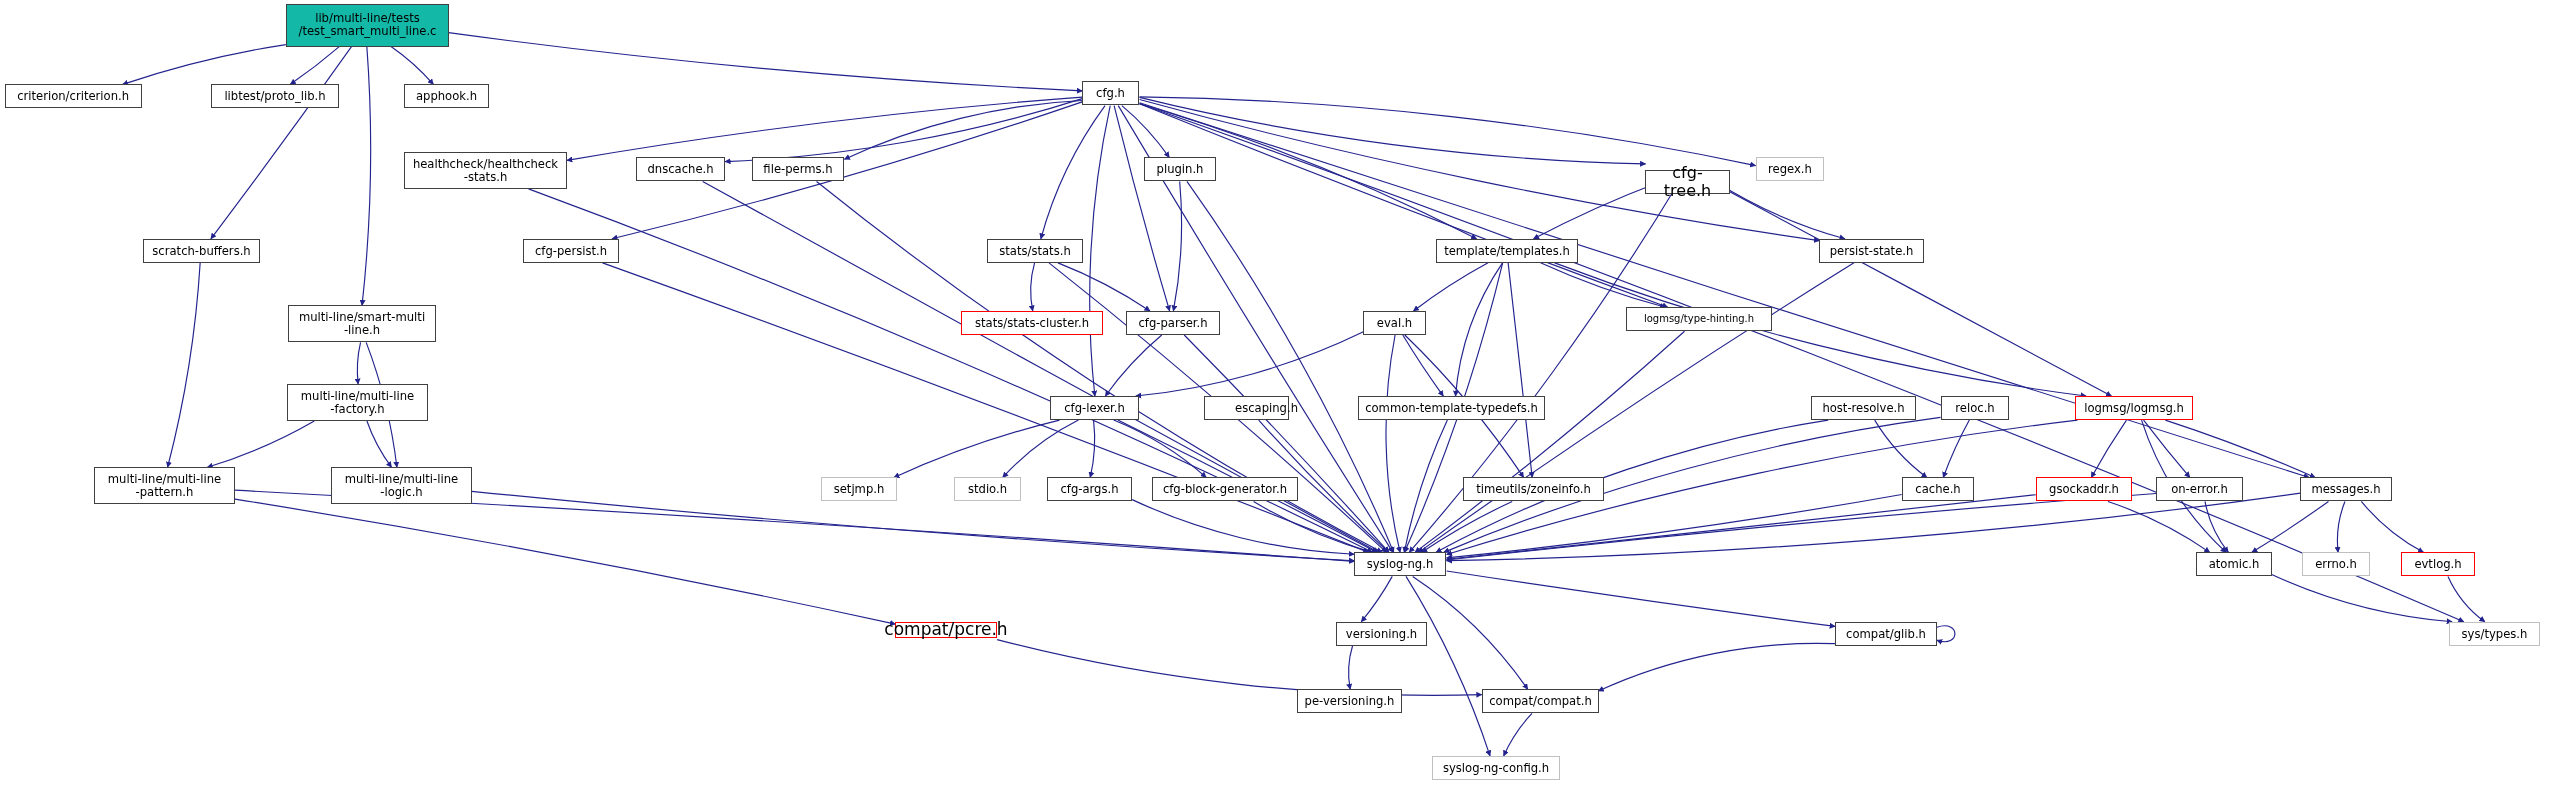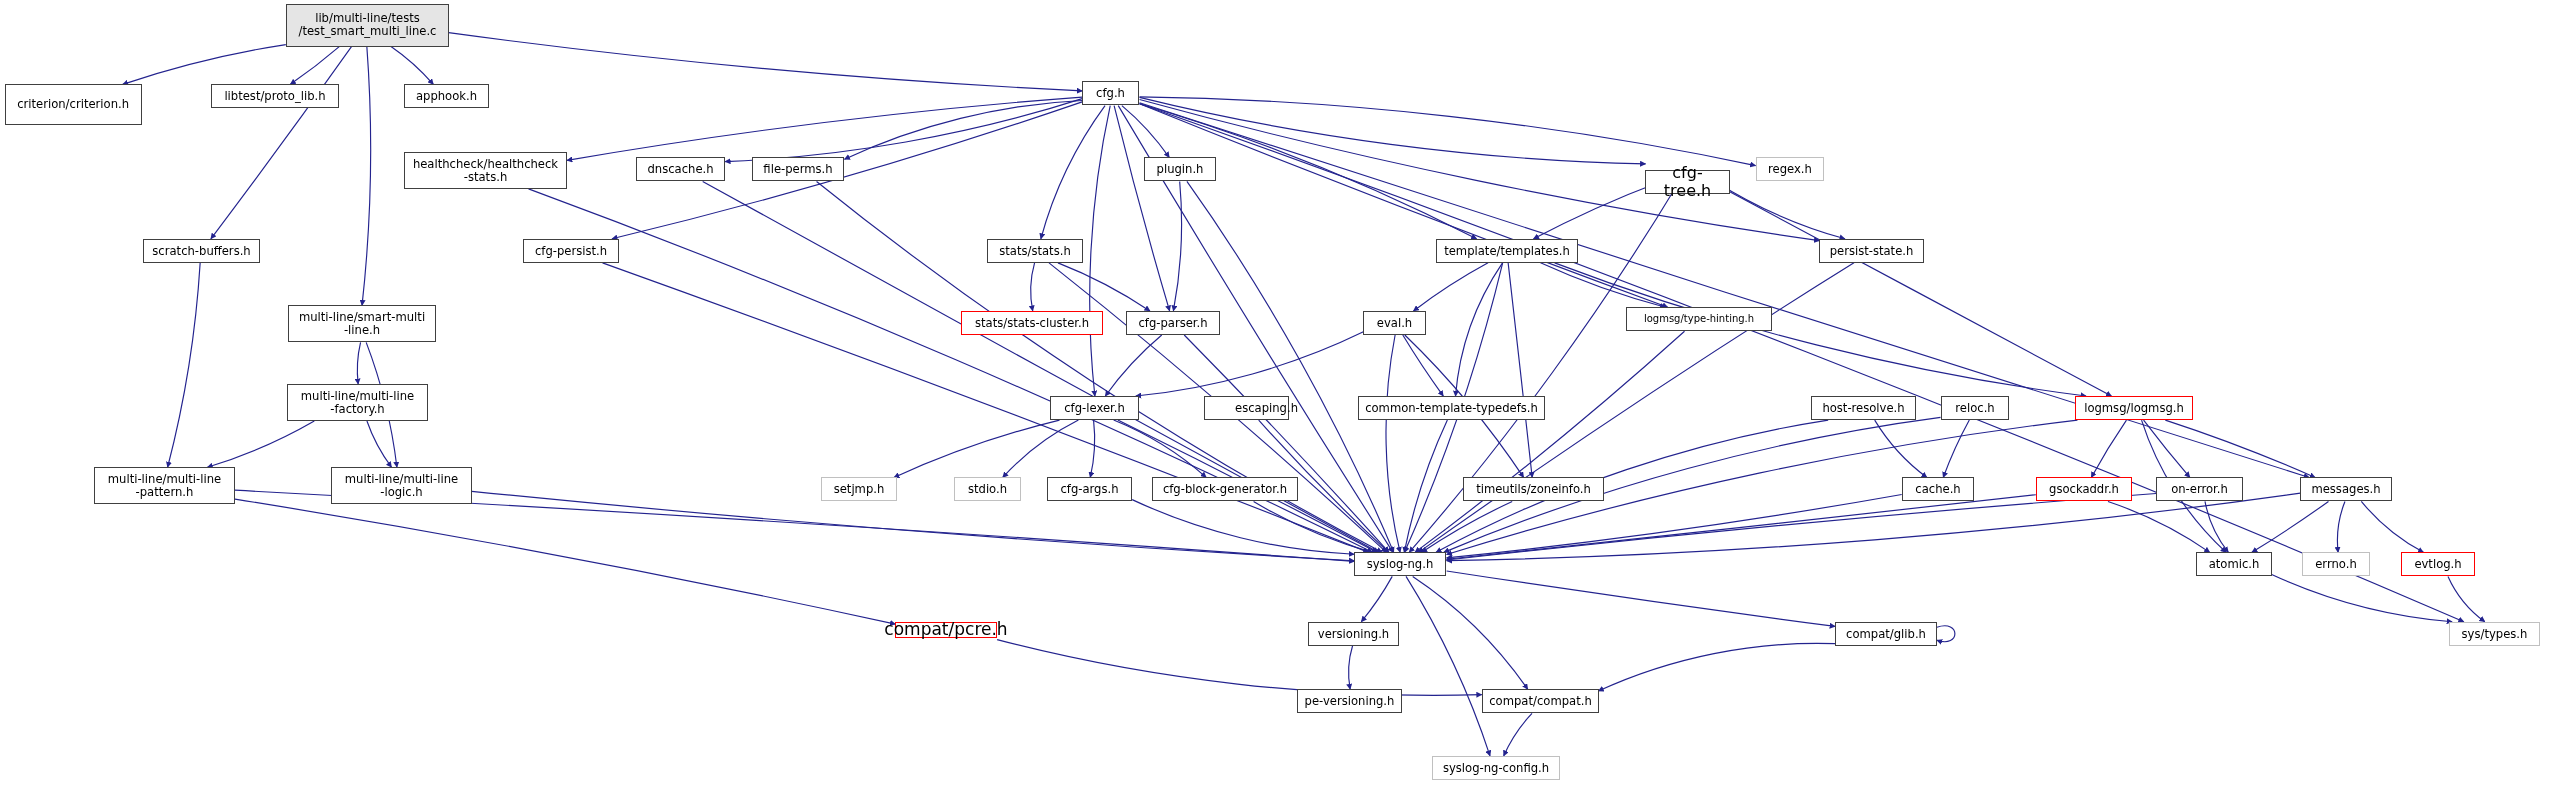--- a/index.html
+++ b/index.html
@@ -3,21 +3,21 @@
 <meta charset="utf-8">
 <style>
   html,body{margin:0;padding:0;background:#ffffff;}
   #canvas{position:relative;width:2576px;height:793px;background:#ffffff;
           font-family:"DejaVu Sans","Liberation Sans",sans-serif;overflow:hidden;}
   svg.edges{position:absolute;left:0;top:0;width:2576px;height:793px;pointer-events:none;}
   .node{position:absolute;box-sizing:border-box;display:flex;align-items:center;
         justify-content:center;text-align:center;background:#ffffff;
         border:0.9px solid #404040;color:#000000;line-height:1.12;
         white-space:pre-line;}
-  .node.root{background:#e5e5e5;border:0.9px solid #404040;}
+  .node.root{background:#14b8a6;border:0.9px solid #404040;}
   .node.red{border:0.9px solid #ff0000;}
   .node.light{border:0.9px solid #c0c0c0;}
   .node .lbl{display:block;padding:0 2.8px;}
 </style>
 </head>
 <body>
 
 <div id="canvas">
   <svg class="edges" id="edge-layer" viewBox="0 0 2785 857" xmlns="http://www.w3.org/2000/svg">
     <defs>
@@ -120,21 +120,21 @@
         <path d="M 2094 678 C 2120 669,2120 701,2094 692" fill="none" stroke="#23238e" stroke-width="1.25" marker-end="url(#ah)"></path>
         <path d="M 1656.3 771.0 C 1643.8 784.2,1633.1 800.3,1625.7 817.0" fill="none" stroke="#23238e" stroke-width="1.25" marker-end="url(#ah)"></path>
         <path d="M 2646.6 623.0 C 2655.3 642.4,2669.2 659.5,2686.4 672.0" fill="none" stroke="#23238e" stroke-width="1.25" marker-end="url(#ah)"></path>
         <path d="M 2456.0 620.9 C 2516.4 648.7,2584.7 666.6,2651.0 672.0" fill="none" stroke="#23238e" stroke-width="1.25" marker-end="url(#ah)"></path>
         <path d="M 1078.0 691.3 C 1245.5 735.1,1428.9 755.9,1602.0 750.8" fill="none" stroke="#23238e" stroke-width="1.25" marker-end="url(#ah)"></path>
       </g>
   </svg>
   <div id="node-layer">
       <div class="node root" style="left: 286px; top: 3.7px; width: 163px; height: 43px; font-size: 11.6px;"><span class="lbl">lib/multi-line/tests
 /test_smart_multi_line.c</span></div>
-      <div class="node" style="left: 4.6px; top: 84px; width: 137px; height: 41px; font-size: 11.6px;"><span class="lbl">criterion/criterion.h</span></div>
+      <div class="node" style="left: 4.6px; top: 84px; width: 137px; height: 24px; font-size: 11.6px;"><span class="lbl">criterion/criterion.h</span></div>
       <div class="node" style="left: 211px; top: 84px; width: 128px; height: 24px; font-size: 11.6px;"><span class="lbl">libtest/proto_lib.h</span></div>
       <div class="node" style="left: 404px; top: 84px; width: 85px; height: 24px; font-size: 11.6px;"><span class="lbl">apphook.h</span></div>
       <div class="node" style="left: 1082px; top: 81px; width: 57px; height: 24px; font-size: 11.6px;"><span class="lbl">cfg.h</span></div>
       <div class="node" style="left: 404px; top: 152px; width: 163px; height: 37px; font-size: 11.6px;"><span class="lbl">healthcheck/healthcheck
 -stats.h</span></div>
       <div class="node" style="left: 636px; top: 157px; width: 89px; height: 24px; font-size: 11.6px;"><span class="lbl">dnscache.h</span></div>
       <div class="node" style="left: 752px; top: 157px; width: 92px; height: 24px; font-size: 11.6px;"><span class="lbl">file-perms.h</span></div>
       <div class="node" style="left: 1144px; top: 157px; width: 72px; height: 24px; font-size: 11.6px;"><span class="lbl">plugin.h</span></div>
       <div class="node" style="left: 1645px; top: 170px; width: 85px; height: 24px; font-size: 16px; justify-content: center;"><span class="lbl">cfg-tree.h</span></div>
       <div class="node light" style="left: 1756px; top: 157px; width: 68px; height: 24px; font-size: 11.6px; align-items: center;"><span class="lbl">regex.h</span></div>
@@ -168,21 +168,21 @@
       <div class="node" style="left: 1463px; top: 477px; width: 141px; height: 24px; font-size: 11.6px;"><span class="lbl">timeutils/zoneinfo.h</span></div>
       <div class="node" style="left: 1902px; top: 477px; width: 72px; height: 24px; font-size: 11.6px;"><span class="lbl">cache.h</span></div>
       <div class="node red" style="left: 2036px; top: 477px; width: 96px; height: 24px; font-size: 11.6px;"><span class="lbl">gsockaddr.h</span></div>
       <div class="node" style="left: 2156px; top: 477px; width: 87px; height: 24px; font-size: 11.6px;"><span class="lbl">on-error.h</span></div>
       <div class="node" style="left: 2300px; top: 477px; width: 92px; height: 24px; font-size: 11.6px;"><span class="lbl">messages.h</span></div>
       <div class="node" style="left: 1354px; top: 552px; width: 92px; height: 24px; font-size: 11.6px;"><span class="lbl">syslog-ng.h</span></div>
       <div class="node" style="left: 2196px; top: 552px; width: 76px; height: 24px; font-size: 11.6px;"><span class="lbl">atomic.h</span></div>
       <div class="node light" style="left: 2302px; top: 552px; width: 68px; height: 24px; font-size: 11.6px;"><span class="lbl">errno.h</span></div>
       <div class="node red" style="left: 2401px; top: 552px; width: 74px; height: 24px; font-size: 11.6px;"><span class="lbl">evtlog.h</span></div>
       <div class="node red" style="left: 895px; top: 622px; width: 102px; height: 16px; font-size: 17px;"><span class="lbl">compat/pcre.h</span></div>
-      <div class="node" style="left: 1308px; top: 622px; width: 91px; height: 24px; font-size: 11.6px;"><span class="lbl">versioning.h</span></div>
+      <div class="node" style="left: 1336px; top: 622px; width: 91px; height: 24px; font-size: 11.6px;"><span class="lbl">versioning.h</span></div>
       <div class="node" style="left: 1835px; top: 622px; width: 102px; height: 24px; font-size: 11.6px;"><span class="lbl">compat/glib.h</span></div>
       <div class="node light" style="left: 2449px; top: 622px; width: 91px; height: 24px; font-size: 11.6px;"><span class="lbl">sys/types.h</span></div>
       <div class="node" style="left: 1297px; top: 689px; width: 105px; height: 24px; font-size: 11.6px;"><span class="lbl">pe-versioning.h</span></div>
       <div class="node" style="left: 1482px; top: 689px; width: 117px; height: 24px; font-size: 11.6px;"><span class="lbl">compat/compat.h</span></div>
       <div class="node light" style="left: 1432px; top: 756px; width: 128px; height: 24px; font-size: 11.6px;"><span class="lbl">syslog-ng-config.h</span></div>
     </div>
 </div>
 
 
 </body></html>

